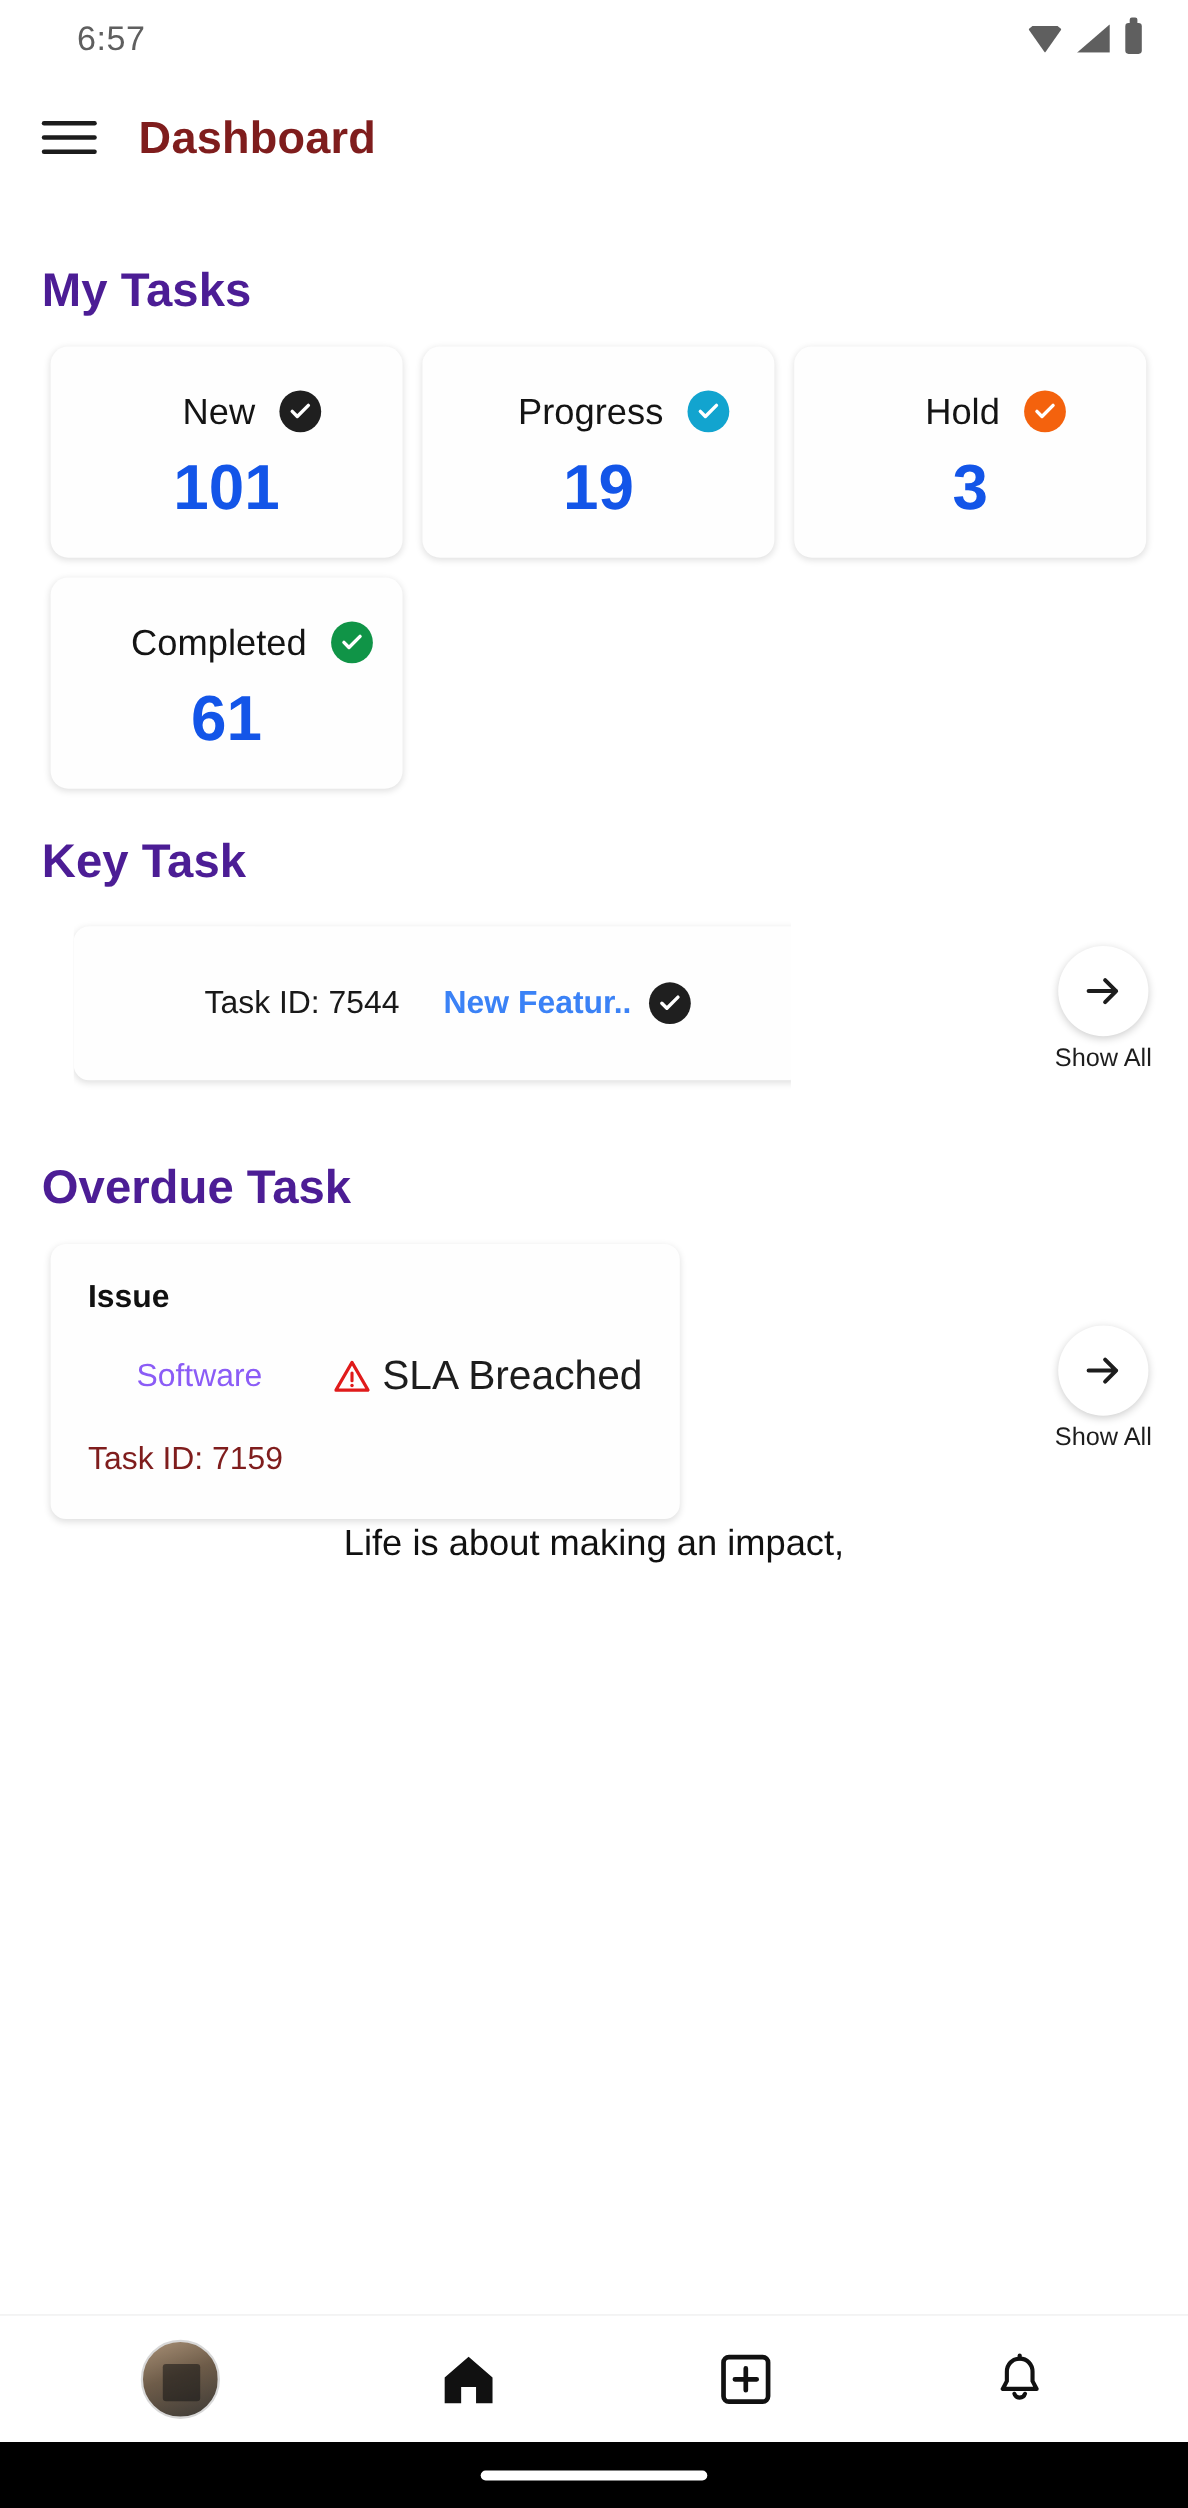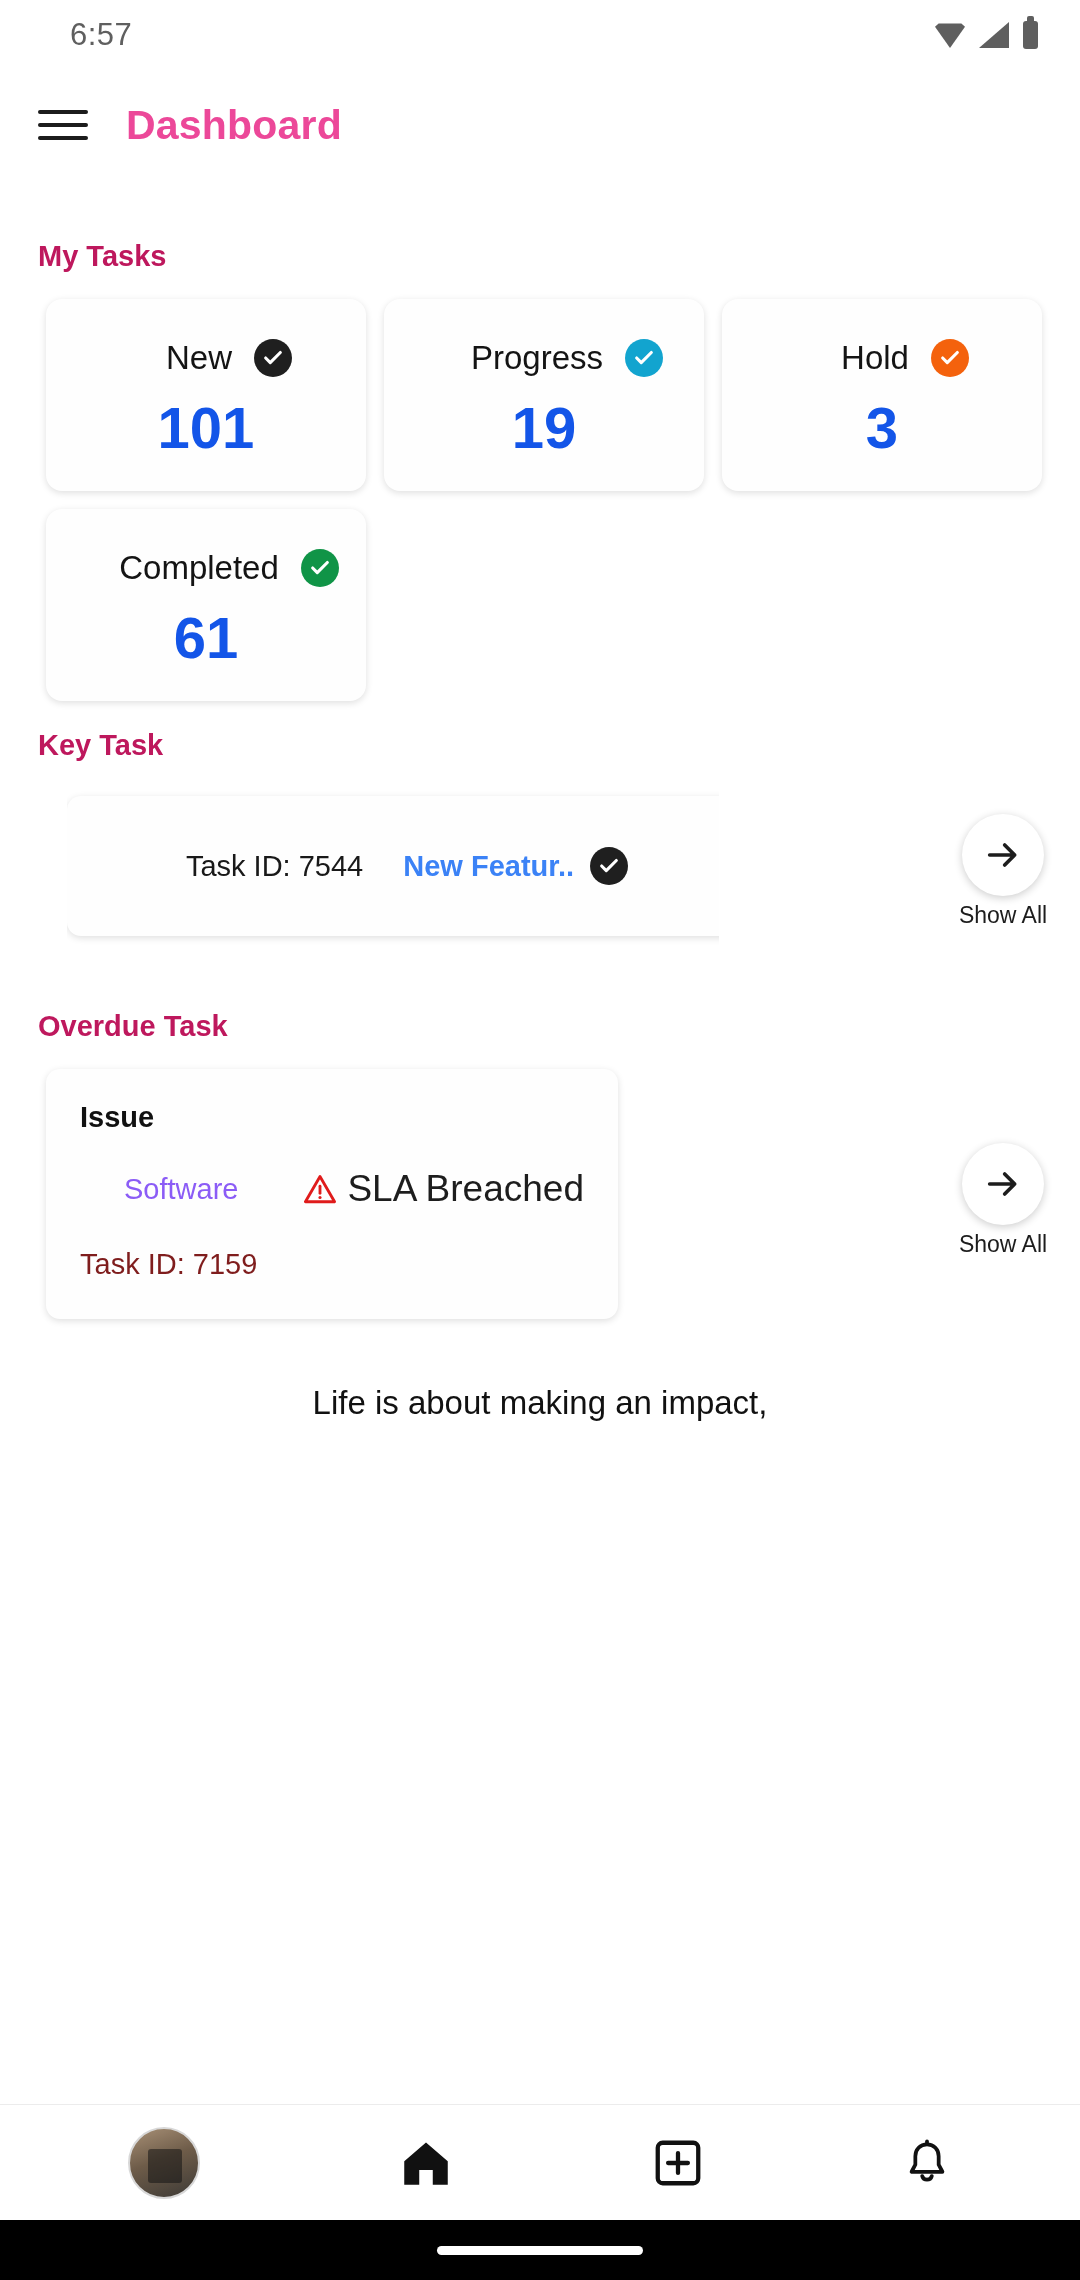--- a/index.html
+++ b/index.html
@@ -53,34 +53,34 @@
     display:flex;
     align-items:center;
     padding-left:38px;
     gap:38px;
   }
   .hamburger { width:50px; display:flex; flex-direction:column; gap:9px; cursor:pointer; }
   .hamburger span { display:block; height:4px; background:#1c1c1c; border-radius:2px; }
   .appbar-title {
     font-size:41px;
     font-weight:bold;
-    color:#ec4899;
+    color:#7f1d1d;
     letter-spacing:0.2px;
   }
 
   
   .content { padding:0 0 0 0; }
 
   .section-title {
-    font-size:29px;
+    font-size:43px;
     font-weight:bold;
-    color:#be185d;
+    color:#4c1d95;
     margin:60px 0 26px 38px;
   }
-  .section-title.key { margin-top:28px; }
+  .section-title.key { margin-top:42px; }
 
   
   .stat-grid {
     display:flex;
     flex-wrap:wrap;
     gap:18px 18px;
     padding:0 30px 0 46px;
   }
   .stat-card {
     width:320px;

